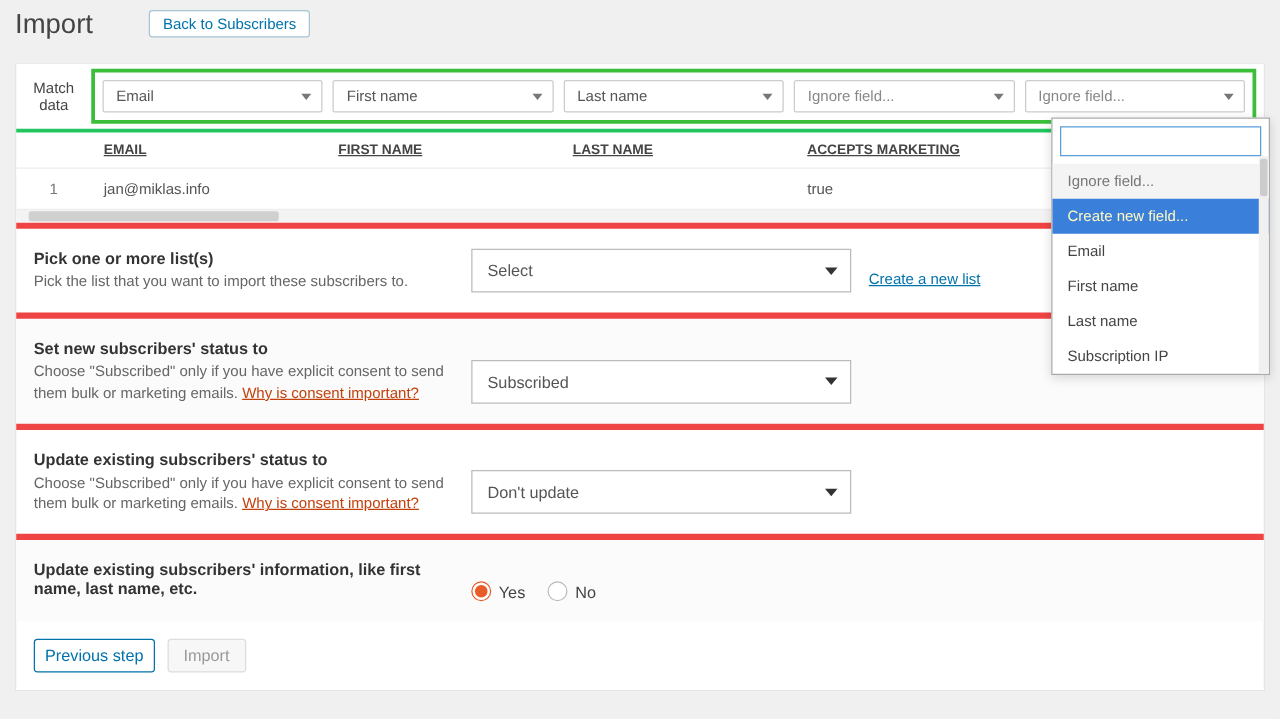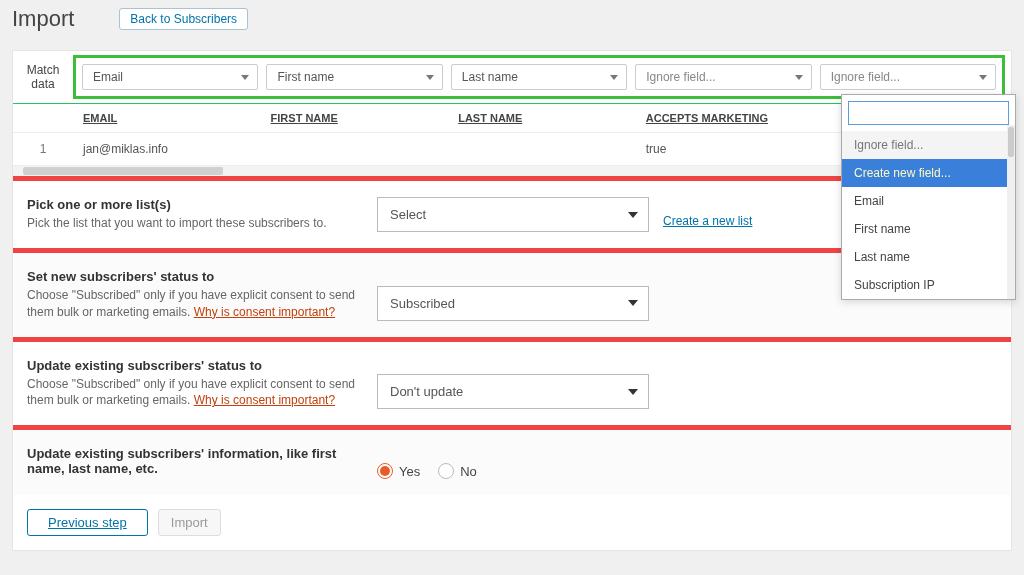--- a/index.html
+++ b/index.html
@@ -2,50 +2,50 @@
 <html><head>
 <meta charset="utf-8">
 <style>
   * { box-sizing: border-box; margin: 0; padding: 0; font-family: -apple-system, BlinkMacSystemFont, "Segoe UI", Arial, sans-serif; }
   body { background: #f0f0f0; font-size: 13px; color: #333; }
   .page { padding: 6px 12px 20px 12px; }
   .header { display: flex; align-items: center; gap: 12px; margin-bottom: 18px; }
   .page-title { font-size: 22px; font-weight: 400; color: #444; }
   .back-btn { font-size: 12px; color: #0073aa; border: 1px solid #a6c4d4; background: #fff; padding: 3px 10px; border-radius: 3px; cursor: pointer; margin-left: 33px; }
   .main { background: #fff; border: 1px solid #e5e5e5; }
-  .match-row { display: flex; align-items: center; border-bottom: 1px solid #22c55e; }
+  .match-row { display: flex; align-items: center; border-bottom: 3px solid #22c55e; }
   .match-label { width: 60px; text-align: center; font-size: 12px; color: #444; padding: 6px 4px; line-height: 1.2; }
   .green-box { flex: 1; border: 3px solid #3bbf3b; padding: 6px; display: flex; gap: 8px; margin: 4px 6px 4px 0; }
   .dd { flex: 1; background: #fff; border: 1px solid #ccc; border-radius: 2px; padding: 5px 24px 5px 10px; font-size: 12px; color: #555; position: relative; cursor: pointer; }
   .dd::after { content: ""; position: absolute; right: 8px; top: 50%; margin-top: -2px; border-left: 4px solid transparent; border-right: 4px solid transparent; border-top: 5px solid #777; }
   .dd.placeholder { color: #888; }
   .thead { display: flex; align-items: center; padding: 8px 0; border-bottom: 1px solid #eee; font-size: 11px; }
   .rownum { width: 60px; text-align: center; color: #777; position: relative; }
   .th { flex: 1; color: #444; font-weight: 600; text-decoration: underline; padding-left: 10px; }
   .trow { display: flex; align-items: center; padding: 9px 0; border-bottom: 1px solid #eee; font-size: 12px; }
   .td { flex: 1; color: #555; padding-left: 10px; }
   .scrollbar { height: 10px; background: #f3f3f3; position: relative; }
   .scrollthumb { position: absolute; left: 10px; top: 1px; bottom: 1px; width: 200px; background: #d0d0d0; border-radius: 2px; }
   .section { padding: 16px 14px; border-top: 5px solid #ef4444; display: flex; align-items: flex-end; }
   .section:nth-of-type(even) { background: #fbfbfb; }
   .section-left { width: 350px; padding-right: 20px; }
   .section-title { font-size: 13px; font-weight: 600; color: #333; margin-bottom: 3px; }
   .section-sub { font-size: 12px; color: #666; line-height: 1.4; }
   .section-right { flex: 1; display: flex; align-items: center; gap: 14px; }
-  .select-wide { width: 272px; background: #fff; border: 1px solid #bbb; padding: 9px 28px 9px 12px; font-size: 13px; color: #555; position: relative; cursor: pointer; }
+  .select-wide { width: 304px; background: #fff; border: 1px solid #bbb; padding: 9px 28px 9px 12px; font-size: 13px; color: #555; position: relative; cursor: pointer; }
   .select-wide .caret { position: absolute; right: 10px; top: 50%; margin-top: -3px; border-left: 5px solid transparent; border-right: 5px solid transparent; border-top: 6px solid #333; }
   .link { color: #0073aa; text-decoration: underline; font-size: 12px; cursor: pointer; margin-top: 12px; }
   .link-orange { color: #c2410c; text-decoration: underline; font-weight: 500; cursor: pointer; }
   .radio-row { display: flex; align-items: center; gap: 18px; }
   .radio { display: flex; align-items: center; gap: 6px; font-size: 13px; color: #444; cursor: pointer; }
   .radio-dot { width: 16px; height: 16px; border-radius: 50%; border: 1px solid #bbb; background: #fff; position: relative; }
   .radio-dot.checked { border-color: #e85c2a; }
   .radio-dot.checked::after { content: ""; position: absolute; inset: 2px; border-radius: 50%; background: #e85c2a; }
   .footer { padding: 14px; display: flex; gap: 10px; }
-  .btn-secondary { font-size: 13px; color: #0073aa; border: 1px solid #0073aa; background: #fff; padding: 5px 20px; border-radius: 3px; cursor: pointer; text-decoration: underline; }
+  .btn-secondary { font-size: 13px; color: #0073aa; border: 1px solid #0073aa; background: #fff; padding: 5px 8px; border-radius: 3px; cursor: pointer; }
   .btn-disabled { font-size: 13px; color: #999; border: 1px solid #ddd; background: #f7f7f7; padding: 5px 12px; border-radius: 3px; }
   .dropdown-panel { position: absolute; top: 94px; right: 8px; width: 175px; background: #fff; border: 1px solid #aaa; box-shadow: 0 2px 8px rgba(0,0,0,.15); font-size: 12px; z-index: 50; }
   .dd-search { width: calc(100% - 12px); margin: 6px; border: 1px solid #5b9dd9; padding: 4px 6px; font-size: 12px; outline: none; }
   .dd-option { padding: 7px 12px; color: #444; cursor: pointer; }
   .dd-option.muted { color: #777; background: #f4f4f4; }
   .dd-option.highlighted { background: #3a7fd9; color: #fef9c3; }
   .dd-scroll { position: absolute; right: 0; top: 30px; bottom: 0; width: 8px; background: #f0f0f0; }
   .dd-scroll-thumb { position: absolute; top: 2px; right: 1px; width: 6px; height: 30px; background: #ccc; border-radius: 2px; }
 </style>
 </head>

